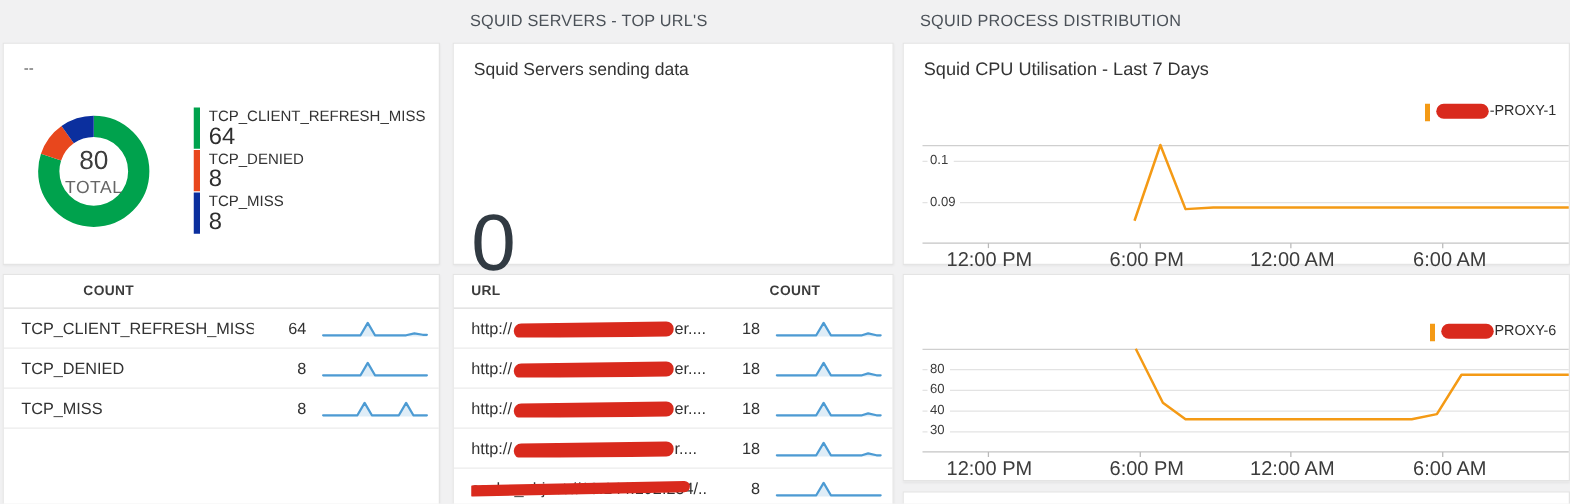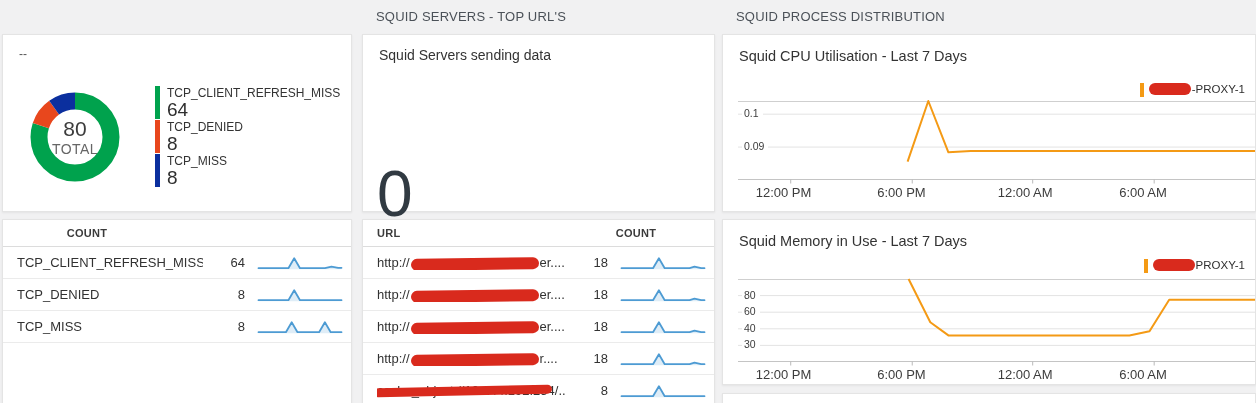--- a/index.html
+++ b/index.html
@@ -35,21 +35,21 @@
   
   .card-title{position:absolute;left:16px;top:12px;font-size:14px;color:#333;}
   .big-number{position:absolute;left:14px;top:126px;font-size:64px;line-height:66px;color:#313a42;}
   
   .chart-title{position:absolute;left:16px;top:13px;font-size:14.5px;color:#333;}
   .chart-legend{position:absolute;right:10px;display:flex;align-items:flex-start;font-size:11.5px;color:#2f2f2f;}
   .legend-bar{width:4px;height:14px;margin-right:5px;}
   .legend-blob{width:42px;height:12px;border-radius:7px;margin-right:1px;}
   .plot{position:absolute;left:15px;width:517px;}
   .gl-label{position:absolute;left:4px;transform:translateY(-55%);background:#fff;padding:0 4px 0 2px;font-size:10.5px;color:#3c3c3c;}
-  .xl-label{position:absolute;width:70px;text-align:left;font-size:13px;color:#3c3c3c;}
+  .xl-label{position:absolute;width:70px;text-align:right;font-size:16px;color:#3c3c3c;}
 </style>
 </head>
 <body>
 
 <div class="page">
 
   <div class="sec-title" style="left:736px">SQUID PROCESS DISTRIBUTION</div>
   <div class="sec-title" style="left:376px">SQUID SERVERS - TOP URL'S</div>
 
   <div class="card" style="left:2px;top:34px;width:350px;height:178px">
@@ -176,21 +176,21 @@
     </div>
   </div>
 
   <div class="card" style="left:722px;top:34px;width:534px;height:178px">
     <div class="chart-title">Squid CPU Utilisation - Last 7 Days</div>
     <div class="chart-legend" style="top:48px">
       <span class="legend-bar" style="background: rgb(244, 154, 21);"></span>
       <span class="redact-blob legend-blob" style="background: rgb(217, 42, 29);"></span>
       <span class="legend-text">-PROXY-1</span>
     </div>
-    <div class="plot" style="top:66px;height:79px">
+    <div class="plot" style="top:81px;height:79px">
         <svg width="517" height="83" viewBox="0 0 517 83" style="overflow:visible;display:block">
           <line x1="0" y1="0.5" x2="517" y2="0.5" stroke="#cfcfcf"></line>
           <line x1="0" y1="13.166666666666664" x2="517" y2="13.166666666666664" stroke="#e3e3e3"></line>
           <line x1="0" y1="46.08333333333333" x2="517" y2="46.08333333333333" stroke="#e3e3e3"></line>
           <line x1="0" y1="78.5" x2="517" y2="78.5" stroke="#c4c4c4"></line>
           <line x1="52.733999999999995" y1="78.5" x2="52.733999999999995" y2="82.5" stroke="#b9b9b9"></line>
           <line x1="174.229" y1="78.5" x2="174.229" y2="82.5" stroke="#b9b9b9"></line>
           <line x1="294.69" y1="78.5" x2="294.69" y2="82.5" stroke="#b9b9b9"></line>
           <line x1="416.185" y1="78.5" x2="416.185" y2="82.5" stroke="#b9b9b9"></line>
           <polyline points="169.6,60.6 190.3,0.0 210.4,51.3 232.7,50.0 517.0,50.0" fill="none" stroke="#f49a15" stroke-width="2" stroke-linejoin="round"></polyline>
@@ -198,25 +198,24 @@
         <span class="gl-label" style="top: 13.1667px;">0.1</span>
         <span class="gl-label" style="top: 46.0833px;">0.09</span>
         <span class="xl-label" style="left: 17.734px; top: 84px;">12:00 PM</span>
         <span class="xl-label" style="left: 139.229px; top: 84px;">6:00 PM</span>
         <span class="xl-label" style="left: 259.69px; top: 84px;">12:00 AM</span>
         <span class="xl-label" style="left: 381.185px; top: 84px;">6:00 AM</span>
       </div>
   </div>
 
   <div class="card" style="left:722px;top:219px;width:534px;height:166px">
-    <div class="chart-title">Squid Memory in Use - Last 7 Days</div>
     <div class="chart-legend" style="top:39px">
       <span class="legend-bar" style="background: rgb(244, 154, 21);"></span>
       <span class="redact-blob legend-blob" style="background: rgb(217, 42, 29);"></span>
-      <span class="legend-text">PROXY-1</span>
+      <span class="legend-text">PROXY-6</span>
     </div>
     <div class="plot" style="top:59px;height:83px">
         <svg width="517" height="87" viewBox="0 0 517 87" style="overflow:visible;display:block">
           <line x1="0" y1="0.5" x2="517" y2="0.5" stroke="#cfcfcf"></line>
           <line x1="0" y1="16.599999999999998" x2="517" y2="16.599999999999998" stroke="#e3e3e3"></line>
           <line x1="0" y1="33.2" x2="517" y2="33.2" stroke="#e3e3e3"></line>
           <line x1="0" y1="49.8" x2="517" y2="49.8" stroke="#e3e3e3"></line>
           <line x1="0" y1="66.4" x2="517" y2="66.4" stroke="#e3e3e3"></line>
           <line x1="0" y1="82.5" x2="517" y2="82.5" stroke="#c4c4c4"></line>
           <line x1="52.733999999999995" y1="82.5" x2="52.733999999999995" y2="86.5" stroke="#b9b9b9"></line>

